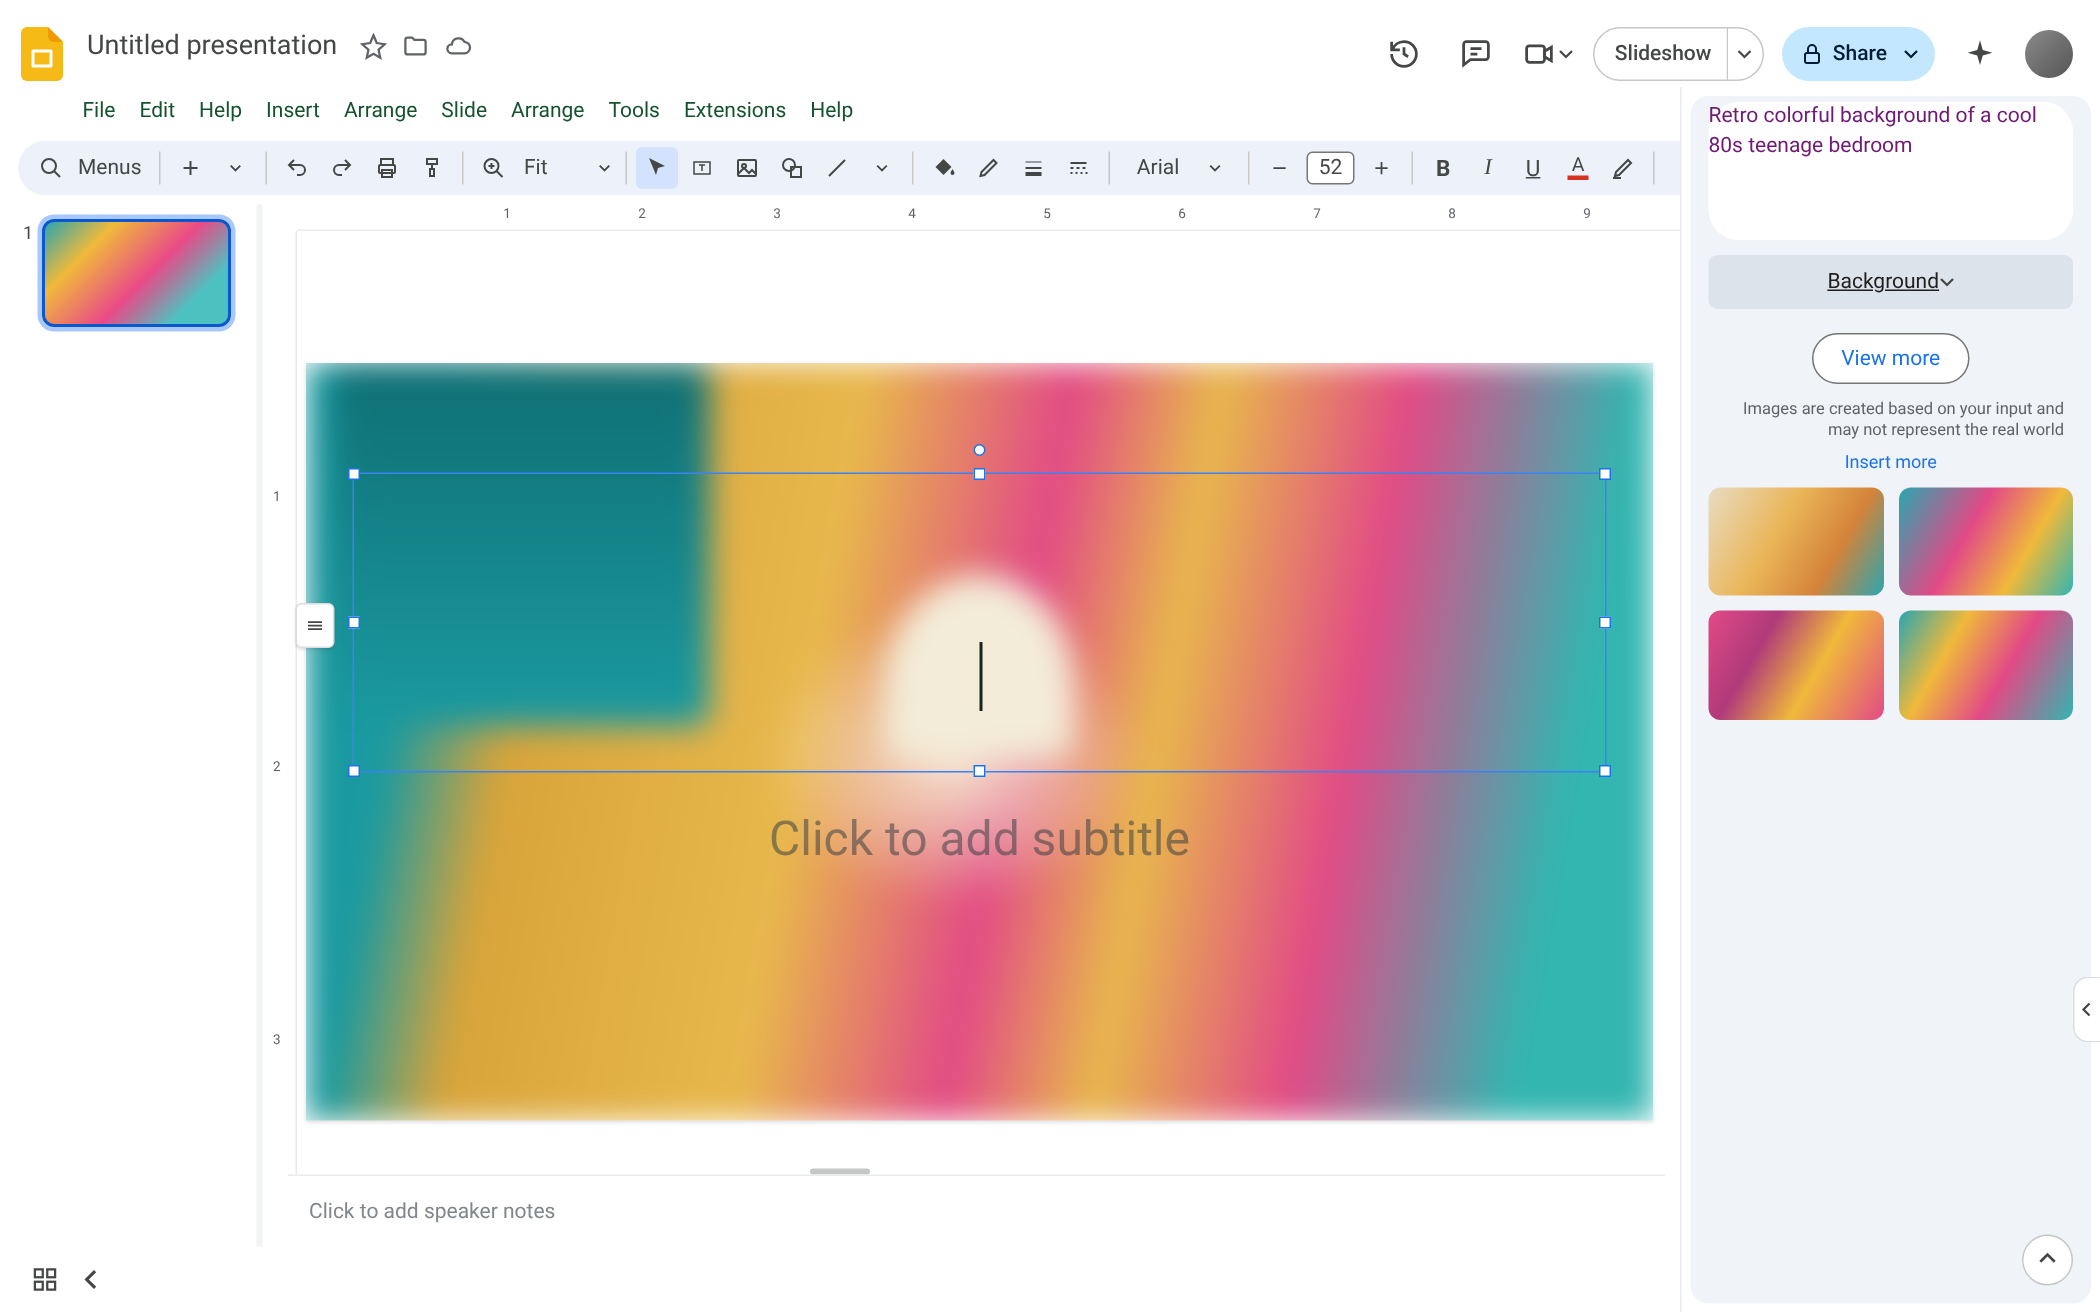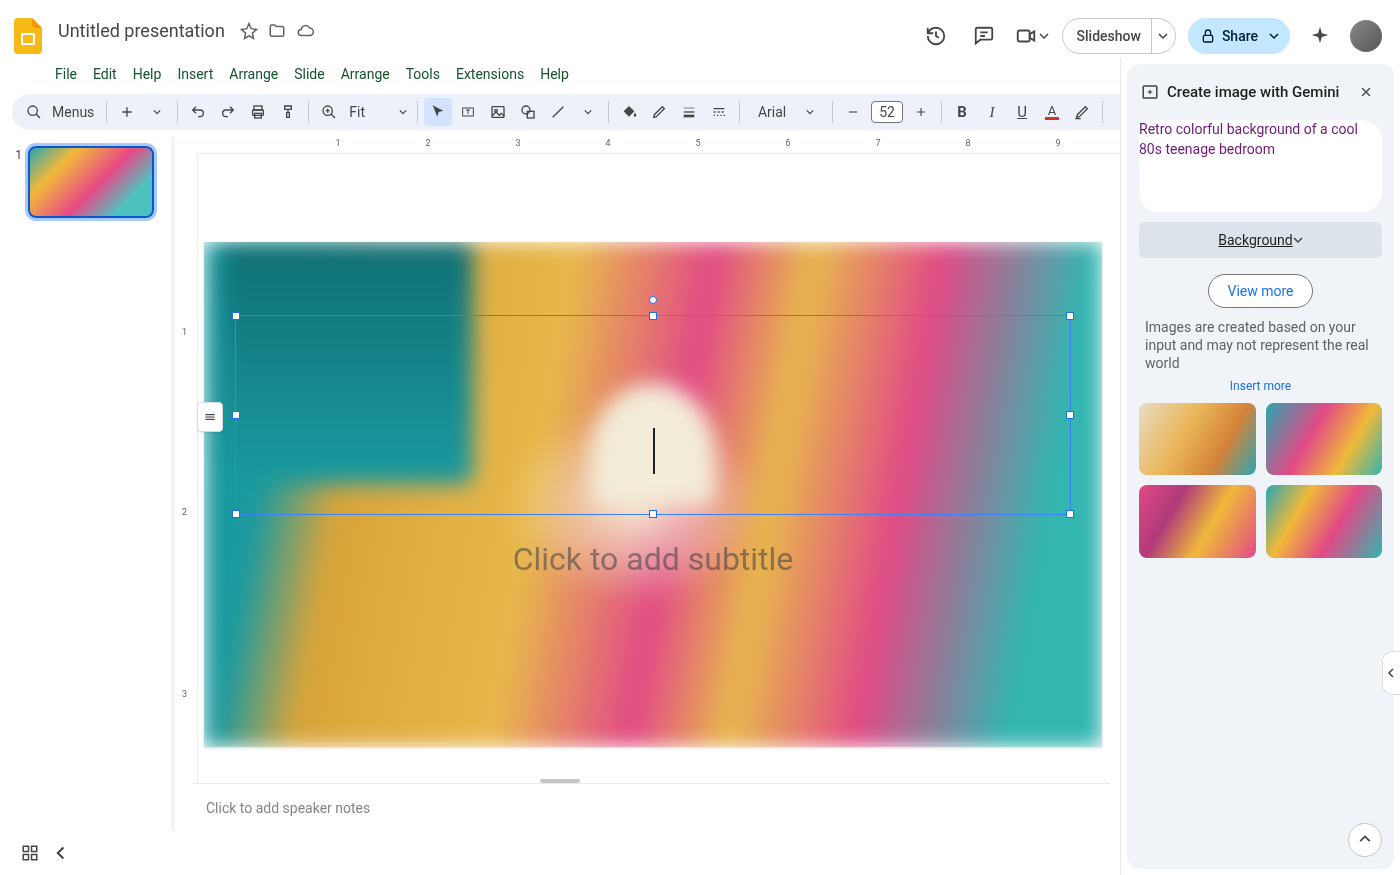--- a/index.html
+++ b/index.html
@@ -85,21 +85,21 @@
 
 
 .side-panel { width: 280px; background: #fff; border-left: 1px solid #e8eaed; display: flex; flex-direction: column; padding: 0; position: absolute; right: 0; top: 58px; bottom: 0; }
 .sp-wrap{ background:#f0f4f9; margin:6px; border-radius:12px; flex:1; display:flex; flex-direction:column; padding:0;}
 .sp-header { display: flex; align-items: center; gap: 8px; padding: 14px 14px 10px 14px; }
 .sp-header .title { font-size: 15px; color: #1f1f1f; font-weight: 500; flex:1;}
 .sp-close { width: 28px; height: 28px; display: flex; align-items: center; justify-content: center; cursor: pointer; color: #444746; border-radius:50%;}
 .sp-prompt { margin: 4px 12px 10px 12px; background: #fff; border-radius: 20px; font-size: 14px; color: #701a75; line-height: 1.4; height: 92px; }
 .sp-select { margin: 0 12px 12px 12px; background: #dde3ea; border-radius: 6px; padding: 10px 12px; display: flex; align-items: center; justify-content: center; font-size: 14px; color: #1f1f1f; cursor: pointer; text-decoration: underline; }
 .sp-viewmore { display: block; margin: 4px auto 10px auto; border: 1px solid #747775; background: #fff; border-radius: 18px; padding: 8px 18px; font-size: 14px; color: #1a73e8; cursor: pointer; }
-.sp-disclaimer { font-size: 14px; color: #5f6368; text-align: left; padding: 0 18px 6px 18px; line-height: 1.3; }
+.sp-disclaimer { font-size: 11px; color: #5f6368; text-align: right; padding: 0 18px 6px 18px; line-height: 1.3; }
 .sp-learn { font-size: 12px; color: #1a73e8; text-align: center; padding-bottom: 10px; cursor: pointer; }
 .sp-grid { display: grid; grid-template-columns: 1fr 1fr; gap: 10px; padding: 0 12px; }
 .sp-thumb { aspect-ratio: 16/10; border-radius: 8px; cursor: pointer; }
 .sp-thumb.t1{background:linear-gradient(120deg,#e8dcc2 0%,#eab557 40%,#d4833a 70%,#2aa6b0 100%);}
 .sp-thumb.t2{background:linear-gradient(120deg,#2aa6b0 0%,#e24a86 40%,#f0b93a 70%,#33b5b0 100%);}
 .sp-thumb.t3{background:linear-gradient(120deg,#e24a86 0%,#b03a7a 30%,#f0b93a 60%,#e24a86 100%);}
 .sp-thumb.t4{background:linear-gradient(120deg,#2aa6b0 0%,#f0b93a 30%,#e24a86 60%,#33b5b0 100%);}
 .sp-footer { margin-top: auto; padding: 12px; display:flex; justify-content:flex-end;}
 .sp-fab { width: 34px; height: 34px; border-radius: 50%; border: 1px solid #c4c7c5; background: #fff; display: flex; align-items: center; justify-content: center; cursor: pointer; }
 
@@ -457,32 +457,20 @@
     </div>
   <div class="chev-btn">
       <svg width="14" height="14" viewBox="0 0 10 10">
         <path d="M6 1L2 5l4 4" stroke="#444746" stroke-width="1.5" fill="none"></path>
       </svg>
     </div>
 </div>
 
 <div class="side-panel">
   <div class="sp-wrap">
-  <div class="sp-header">
-    <svg width="18" height="18" viewBox="0 0 24 24" stroke="#444746" stroke-width="2" fill="none">
-          <rect x="3" y="4" width="18" height="16" rx="1"></rect>
-          <path d="M12 8l1 3 3 1-3 1-1 3-1-3-3-1 3-1z" fill="#444746" stroke="none"></path>
-        </svg>
-    <span class="title">Create image with Gemini</span>
-    <div class="sp-close">
-          <svg width="16" height="16" viewBox="0 0 24 24" stroke="#444746" stroke-width="2">
-            <path d="M6 6l12 12M18 6L6 18"></path>
-          </svg>
-        </div>
-  </div>
   <div class="sp-prompt">Retro colorful background of a cool 80s teenage bedroom</div>
   <div class="sp-select">
     <span>Background</span>
     <svg width="10" height="10" viewBox="0 0 10 10">
           <path d="M1 3l4 4 4-4" stroke="#444746" stroke-width="1.5" fill="none"></path>
         </svg>
   </div>
   <button class="sp-viewmore">View more</button>
   <div class="sp-disclaimer">Images are created based on your input and may not represent the real world</div>
   <div class="sp-learn">Insert more</div>

